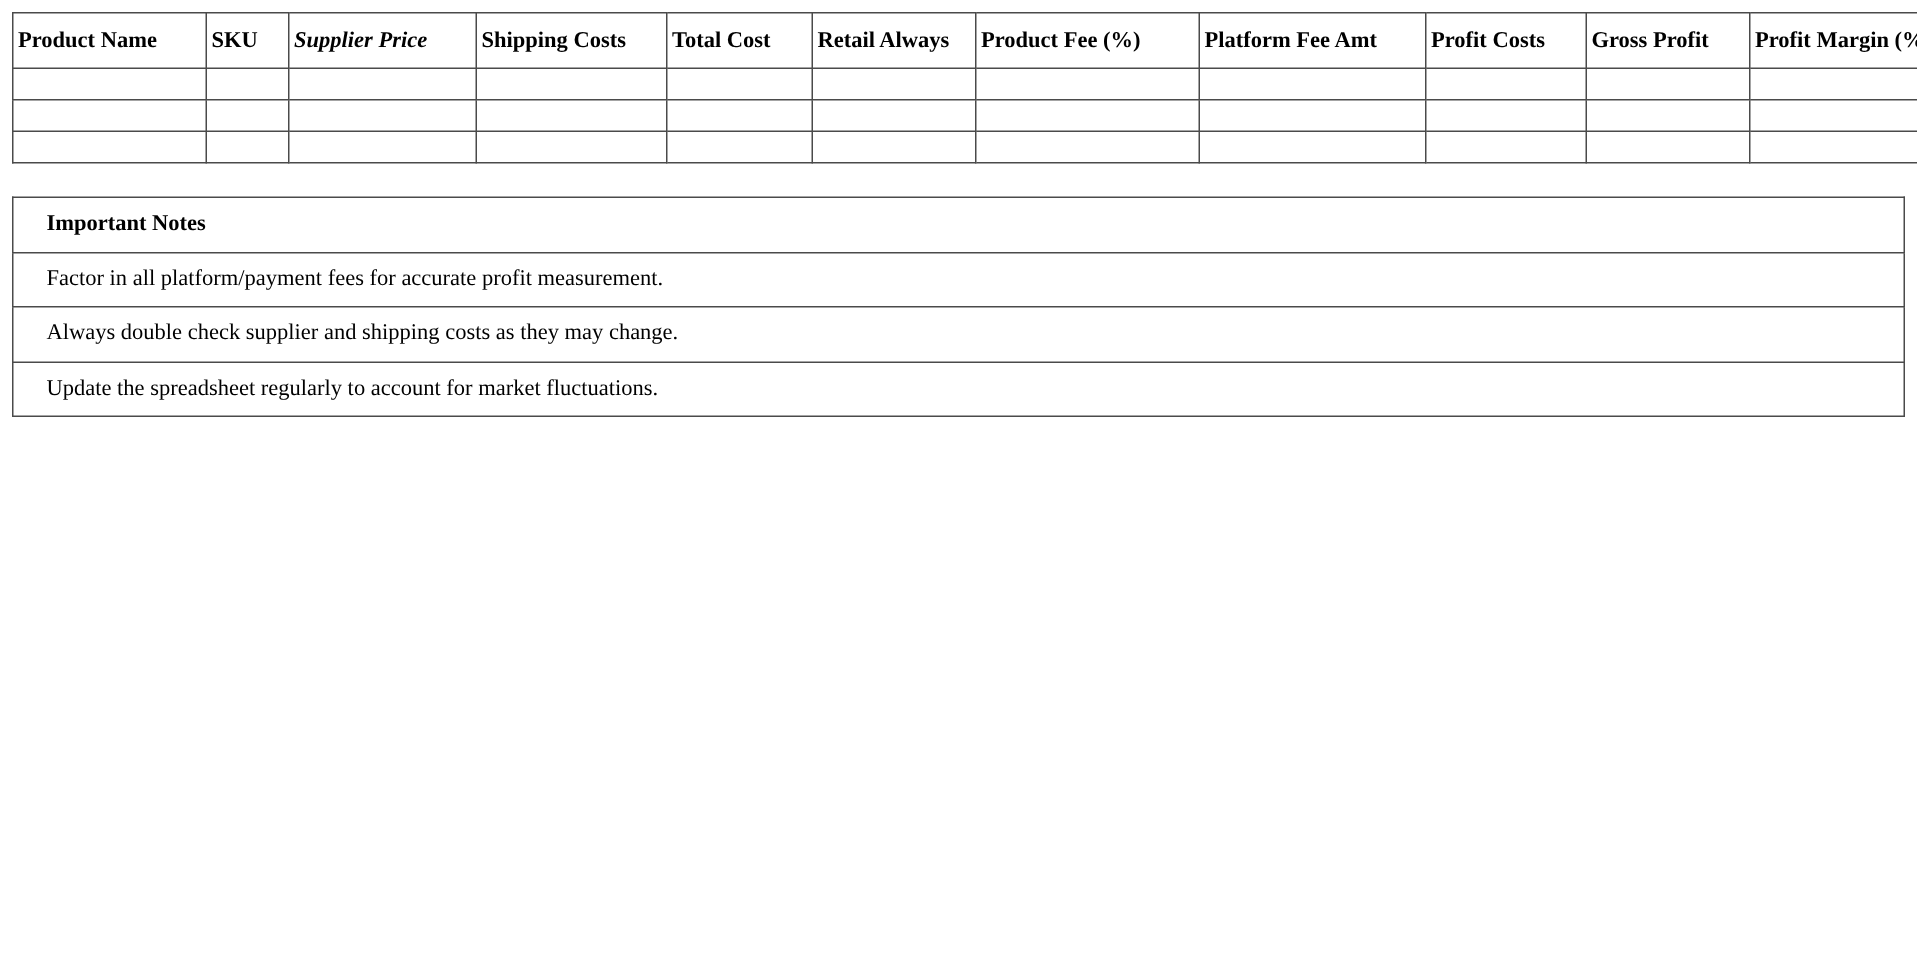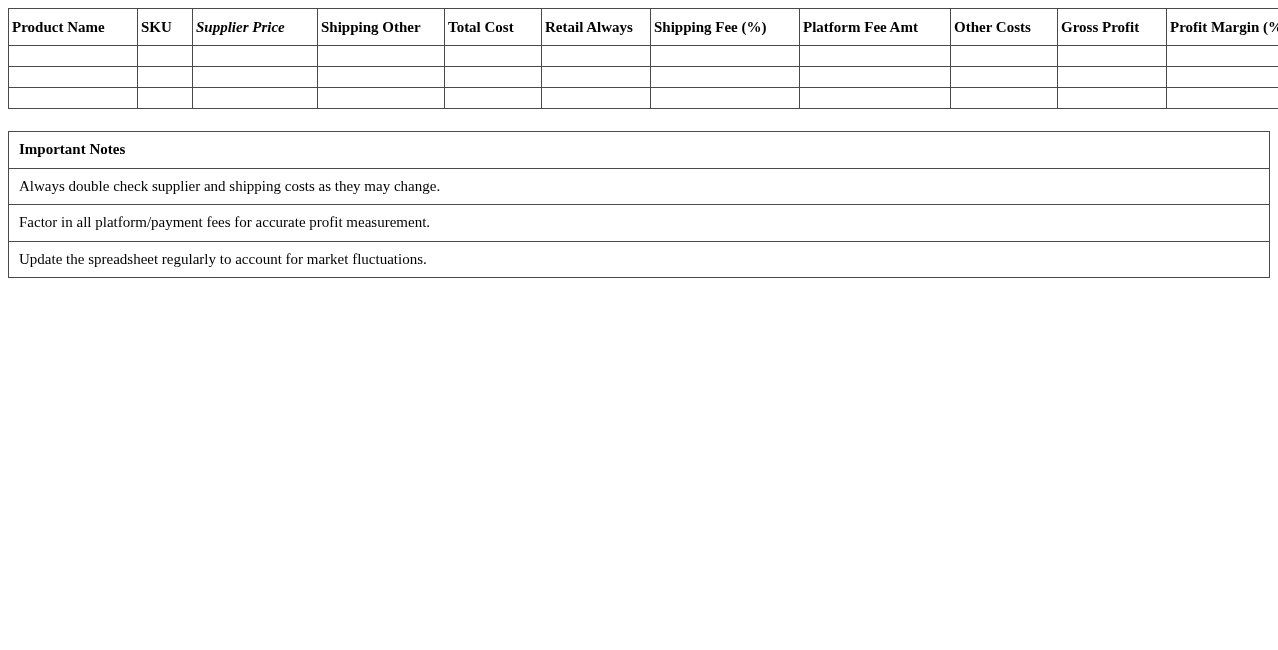--- a/index.html
+++ b/index.html
@@ -64,21 +64,21 @@
   }
 
   
   .notes-table {
     width: 1262px;
     border: 1px solid #4a4a4a;
   }
   .notes-table th,
   .notes-table td {
     border: 1px solid #4a4a4a;
-    padding: 8px 10px;
+    padding: 8px 22px;
     text-align: left;
     font-size: 15px;
     line-height: 1.3;
   }
   .notes-table th {
     font-weight: bold;
   }
   .notes-table td {
     font-weight: normal;
   }
@@ -87,26 +87,26 @@
 <body>
 
 <div class="page">
 
   <table class="cost-table">
     <thead>
       <tr>
         <th class="c-name">Product Name</th>
         <th class="c-sku">SKU</th>
         <th class="c-sup">Supplier Price</th>
-        <th class="c-ship">Shipping Other</th>
+        <th class="c-ship">Shipping Costs</th>
         <th class="c-total">Total Cost</th>
         <th class="c-retail">Retail Always</th>
-        <th class="c-fee">Shipping Fee (%)</th>
+        <th class="c-fee">Product Fee (%)</th>
         <th class="c-feeamt">Platform Fee Amt</th>
-        <th class="c-other">Other Costs</th>
+        <th class="c-other">Profit Costs</th>
         <th class="c-gross">Gross Profit</th>
         <th class="c-margin">Profit Margin (%)</th>
       </tr>
     </thead>
     <tbody>
       <tr>
         <td></td>
         <td></td>
         <td></td>
         <td></td>
@@ -150,24 +150,24 @@
   <div class="spacer"></div>
 
   <table class="notes-table">
     <thead>
       <tr>
         <th>Important Notes</th>
       </tr>
     </thead>
     <tbody>
       <tr>
-        <td>Always double check supplier and shipping costs as they may change.</td>
+        <td>Factor in all platform/payment fees for accurate profit measurement.</td>
       </tr>
       <tr>
-        <td>Factor in all platform/payment fees for accurate profit measurement.</td>
+        <td>Always double check supplier and shipping costs as they may change.</td>
       </tr>
       <tr>
         <td>Update the spreadsheet regularly to account for market fluctuations.</td>
       </tr>
     </tbody>
   </table>
 
 </div>
 
 </body></html>

